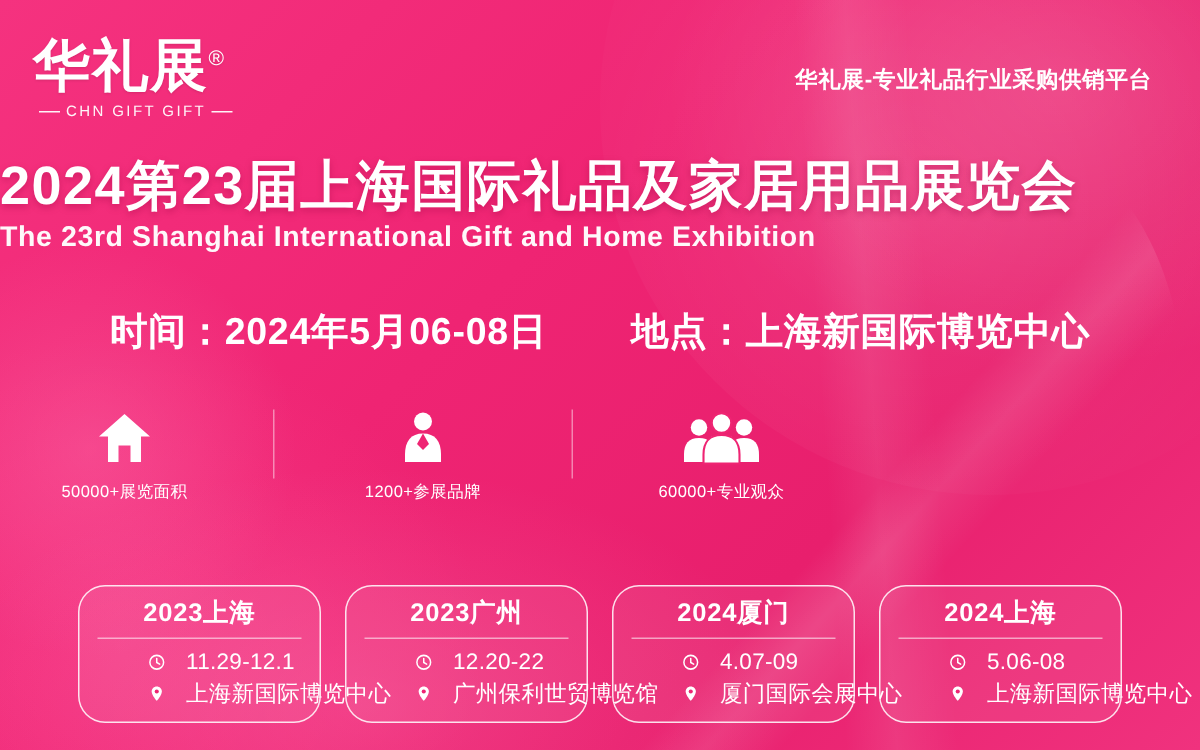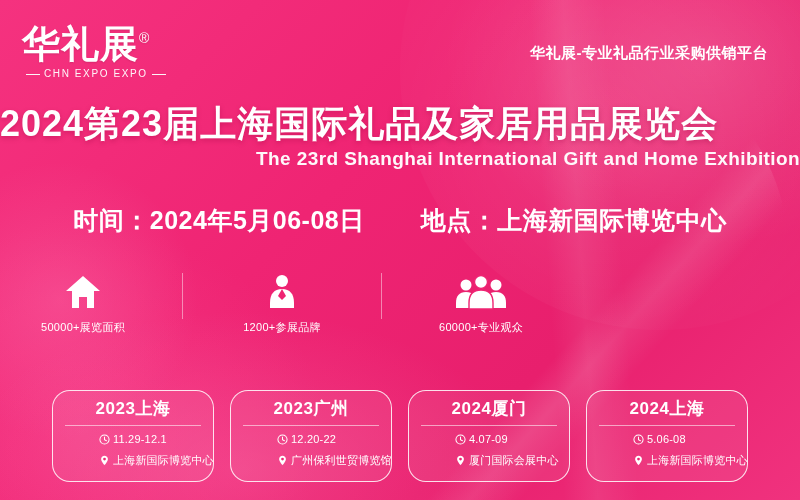--- a/index.html
+++ b/index.html
@@ -50,21 +50,21 @@
     font-size:15px;font-weight:bold;letter-spacing:.5px;white-space:nowrap;
   }
 
   
   .title-cn{
     position:absolute;left:0;top:100px;width:800px;text-align:left;
     color:#ffffff;font-size:36px;font-weight:bold;letter-spacing:1px;
     white-space:nowrap;text-shadow:0 2px 5px rgba(150,0,60,0.35);
   }
   .title-en{
-    position:absolute;left:0;top:148px;width:800px;text-align:right;
+    position:absolute;left:0;top:148px;width:800px;text-align:left;
     color:#ffffff;font-size:19px;font-weight:bold;letter-spacing:.4px;
     white-space:nowrap;opacity:.97;
   }
 
   
   .infoline{
     position:absolute;left:0;top:204px;width:800px;
     display:flex;justify-content:center;align-items:center;gap:56px;
     color:#ffffff;white-space:nowrap;
   }
@@ -93,43 +93,43 @@
   }
   .card .city{
     position:absolute;left:0;top:6px;width:100%;text-align:center;
     font-size:17px;font-weight:bold;letter-spacing:.5px;white-space:nowrap;
   }
   .card .rule{
     position:absolute;left:12px;right:12px;top:34px;height:1px;
     background:rgba(255,255,255,0.55);
   }
   .card .row{
-    position:absolute;left:14px;display:flex;align-items:center;gap:3px;
-    font-size:11px;white-space:nowrap;letter-spacing:.2px;padding-left:32px;
+    position:absolute;left:14px;display:flex;align-items:center;gap:14px;
+    font-size:15px;white-space:nowrap;letter-spacing:.2px;padding-left:32px;
   }
   .card .row.r1{top:42px;}
   .card .row.r2{top:62px;}
   .ic{display:inline-block;width:11px;height:11px;flex:0 0 11px;}
   .ic svg{display:block;}
 </style>
 </head>
 <body>
 
 <div class="poster">
 
   <div class="swoosh sw1"></div>
   <div class="swoosh sw3"></div>
   <div class="swoosh sw2"></div>
   <div class="swoosh sw4"></div>
   <div class="swoosh sw5"></div>
 
   <div class="header">
     <div class="logo">
       <div class="logo-main"><span>华礼展</span><span class="logo-reg">®</span></div>
-      <div class="logo-sub"><span class="dash"></span><span>CHN EXPO EXPO</span><span class="dash"></span></div>
+      <div class="logo-sub"><span class="dash"></span><span>CHN GIFT GIFT</span><span class="dash"></span></div>
     </div>
     <div class="header-slogan">华礼展-专业礼品行业采购供销平台</div>
   </div>
 
   <div class="title-cn">2024第23届上海国际礼品及家居用品展览会</div>
   <div class="title-en">The 23rd Shanghai International Gift and Home Exhibition</div>
 
   <div class="infoline">
     <div class="seg"><span>时间：</span><span class="val">2024年5月06-08日</span></div>
     <div class="seg"><span>地点：</span><span class="val">上海新国际博览中心</span></div>

